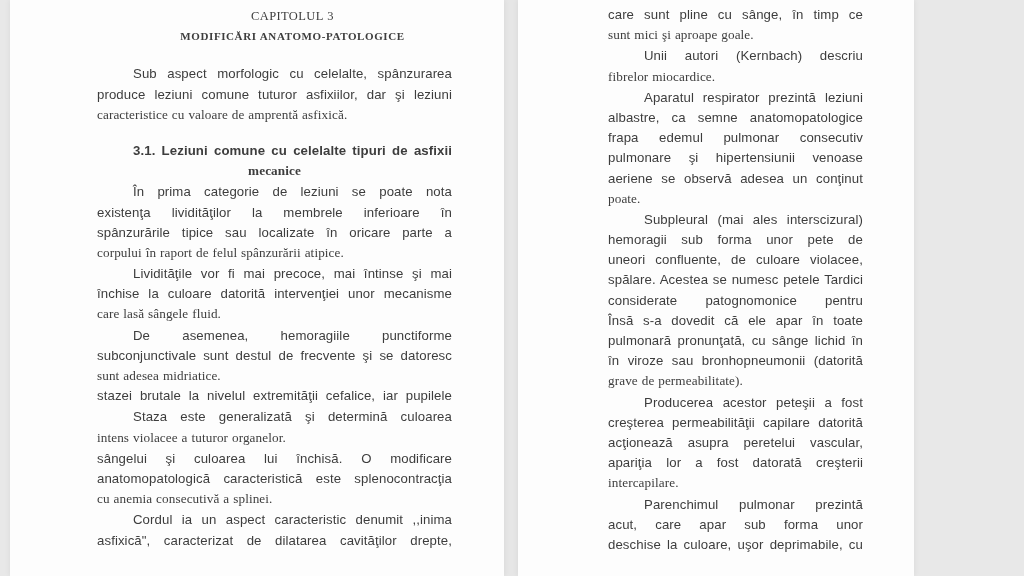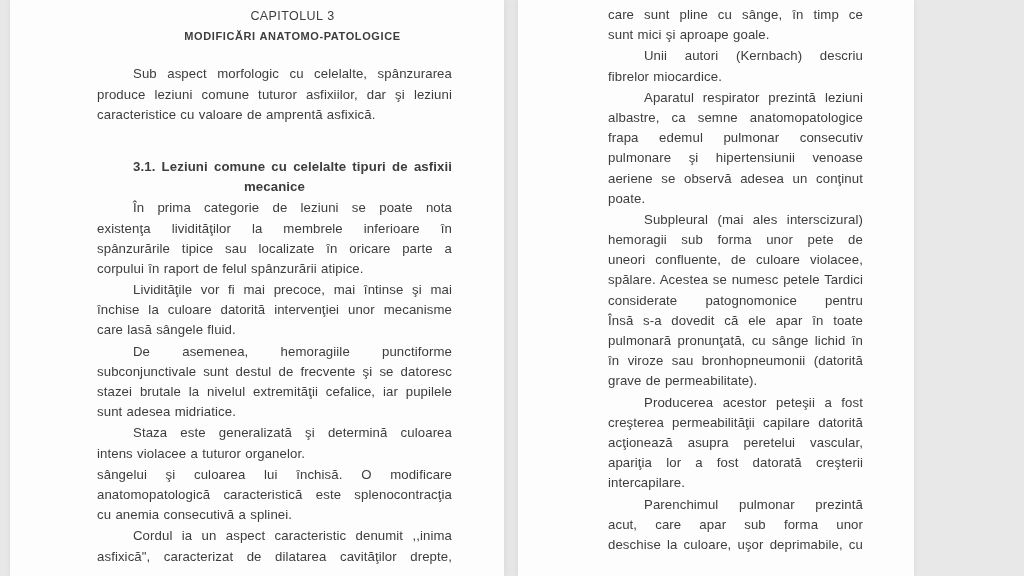--- a/index.html
+++ b/index.html
@@ -54,35 +54,35 @@
   .ln {
     line-height: 20.2px;
     height: 20.2px;
     overflow: hidden;
     text-align: justify;
     text-align-last: justify;
     letter-spacing: 0.1px;
     word-spacing: 0.5px;
   }
   .ln.indent { padding-left: 36px; }
-  .ln.end { text-align-last: left; }
+  .ln.end { text-align-last: left; font-family: Liberation Serif, serif; }
   .ln.center { text-align: center; text-align-last: center; }
   .chapter .ln {
     font-size: 12.5px;
     letter-spacing: 0.4px;
   }
   .title .ln {
     font-weight: bold;
     font-size: 11px;
     letter-spacing: 0.6px;
   }
   .title { margin-bottom: 18px; }
   .heading {
     font-weight: bold;
-    margin-top: 32px;
+    margin-top: 16px;
   }
 </style>
 </head>
 <body style="background: rgb(232, 232, 232);">
 
 <div class="viewer">
   <div class="gutter"></div>
   <div class="page" id="page-left" style="background: rgb(253, 253, 253); color: rgb(61, 61, 61);">
       <div class="block chapter">
         <div class="ln indent center end">CAPITOLUL 3</div>
@@ -106,22 +106,22 @@
         <div class="ln end">corpului în raport de felul spânzurării atipice.</div>
       </div>
       <div class="block para">
         <div class="ln indent">Lividităţile vor fi mai precoce, mai întinse şi mai</div>
         <div class="ln">închise la culoare datorită intervenţiei unor mecanisme</div>
         <div class="ln end">care lasă sângele fluid.</div>
       </div>
       <div class="block para">
         <div class="ln indent">De asemenea, hemoragiile punctiforme</div>
         <div class="ln">subconjunctivale sunt destul de frecvente şi se datoresc</div>
+        <div class="ln end">sunt adesea midriatice.</div>
         <div class="ln">stazei brutale la nivelul extremităţii cefalice, iar pupilele</div>
-        <div class="ln end">sunt adesea midriatice.</div>
       </div>
       <div class="block para">
         <div class="ln indent">Staza este generalizată şi determină culoarea</div>
         <div class="ln end">intens violacee a tuturor organelor.</div>
       </div>
       <div class="block para">
         <div class="ln">sângelui şi culoarea lui închisă. O modificare</div>
         <div class="ln">anatomopatologică caracteristică este splenocontracţia</div>
         <div class="ln end">cu anemia consecutivă a splinei.</div>
       </div>

